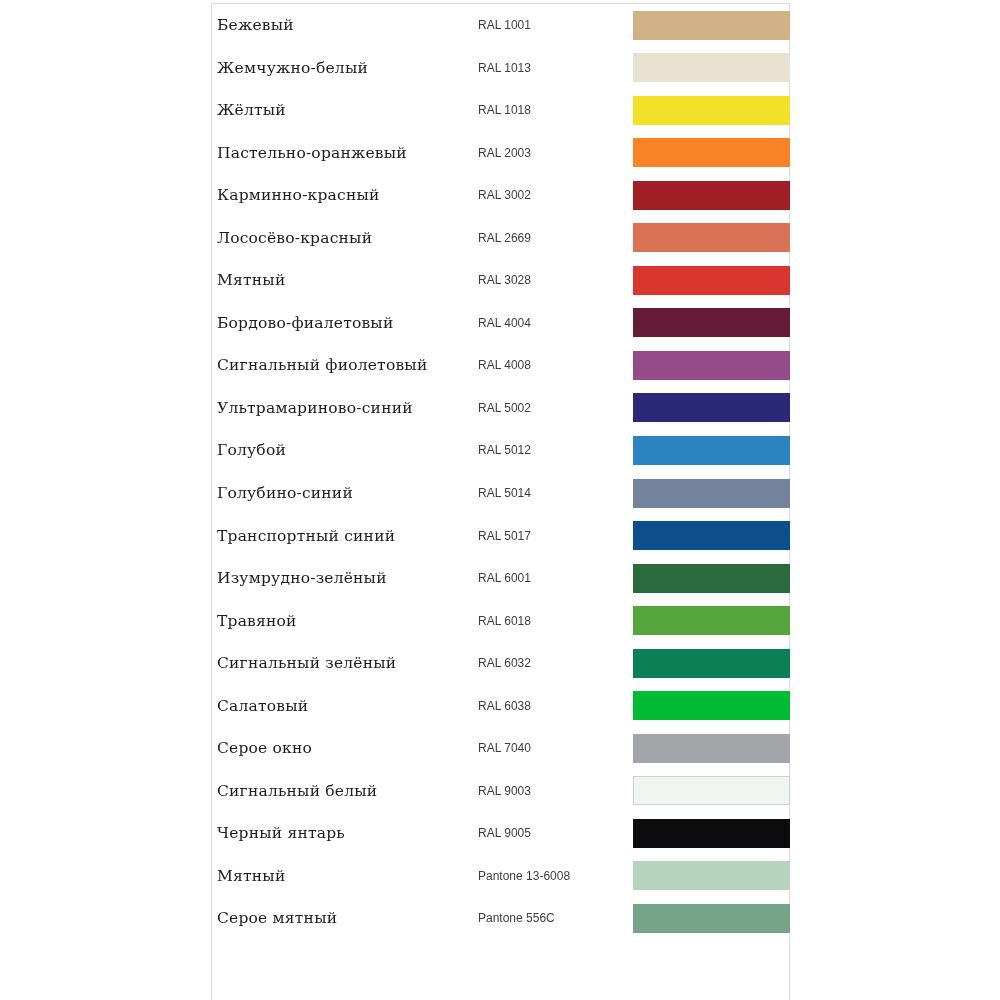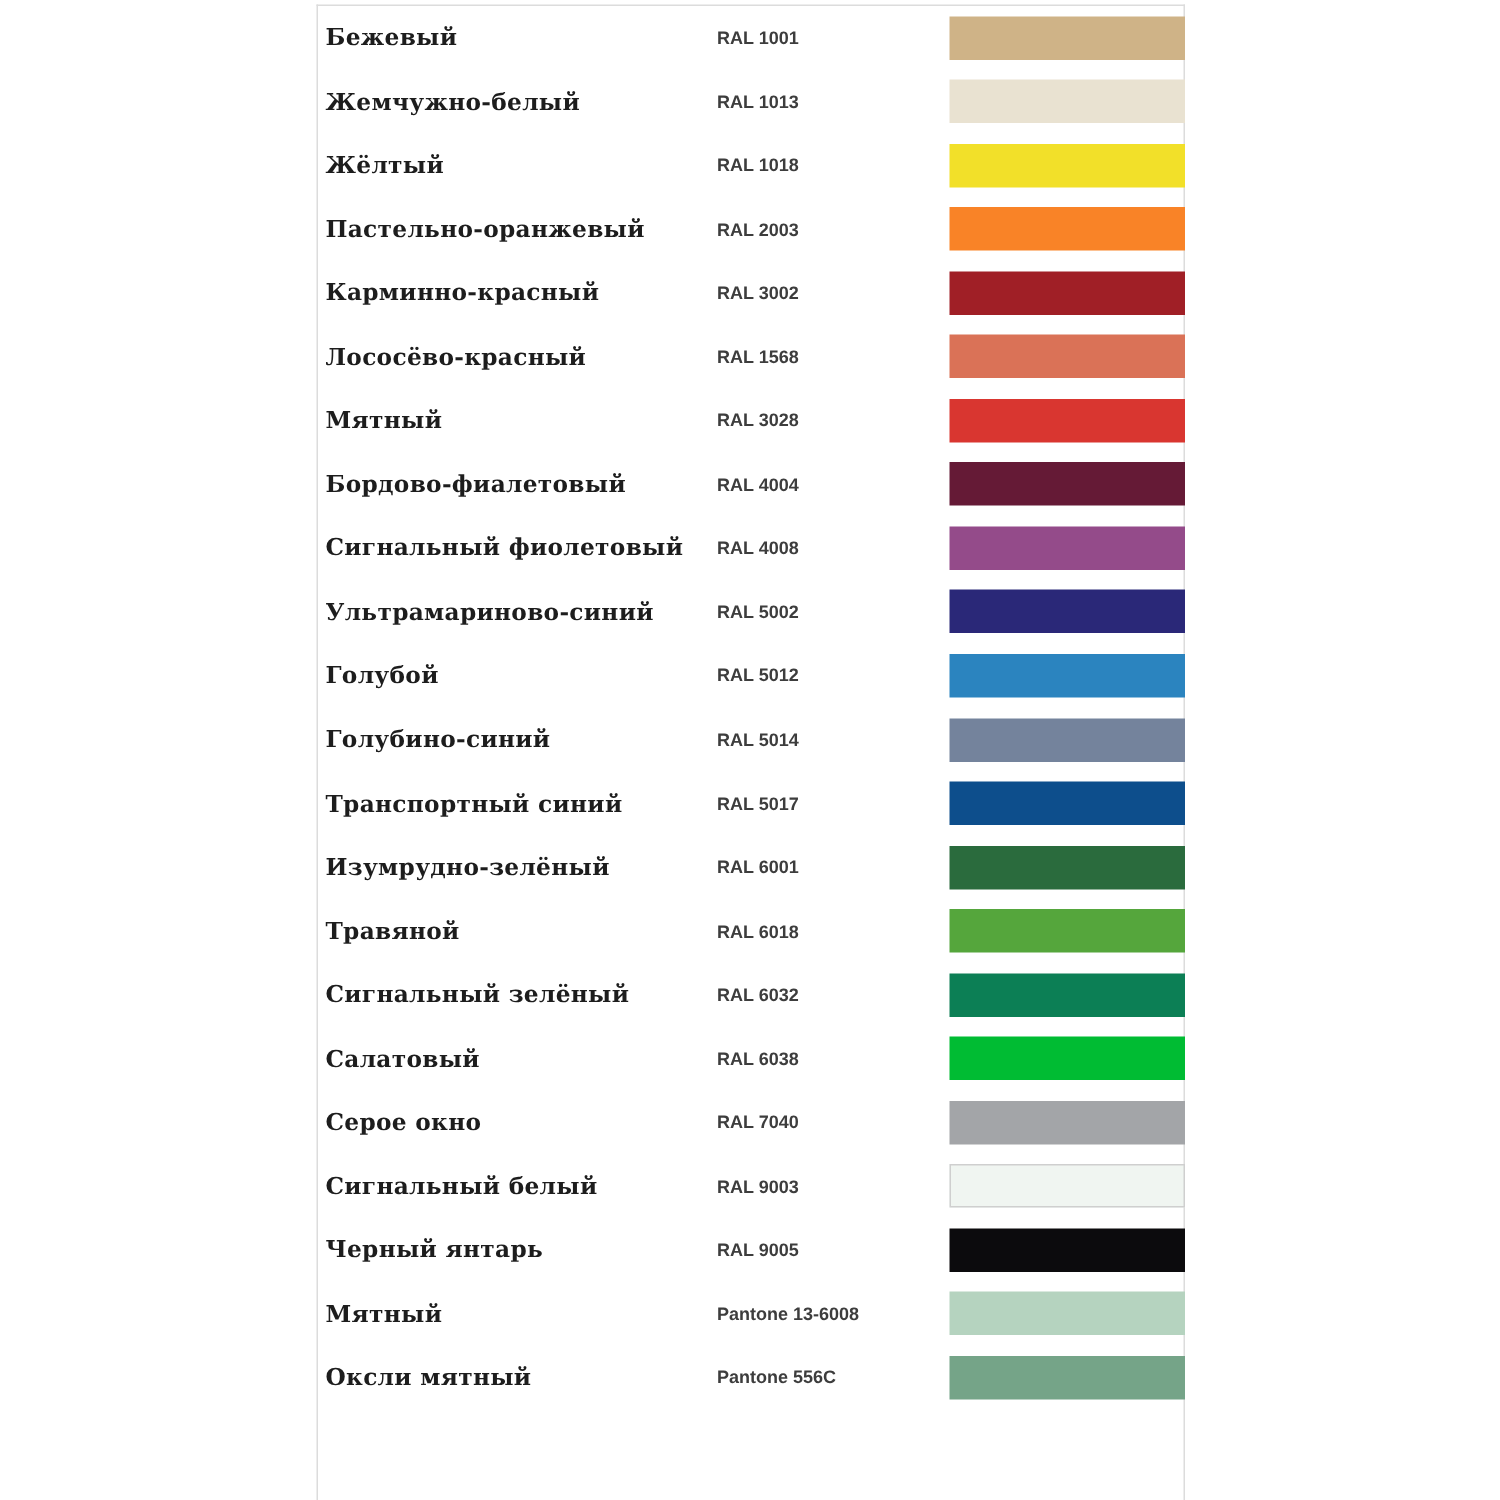--- a/index.html
+++ b/index.html
@@ -33,21 +33,20 @@
     border-right: 1px solid #dcdcdc;
     border-top: 1px solid #dcdcdc;
     box-sizing: border-box;
     background: #ffffff;
   }
 
   .row {
     position: relative;
     height: 42.55px;
     box-sizing: border-box;
-    font-weight: bold;
   }
 
   .cell-name {
     position: absolute;
     left: 5px;
     top: 0;
     height: 42.55px;
     line-height: 42.55px;
     width: 260px;
     font-family: "DejaVu Serif", "Liberation Serif", serif;
@@ -123,21 +122,21 @@
       </div>
       <div class="row">
         <div class="cell-name">Карминно-красный</div>
         <div class="cell-code">RAL 3002</div>
         <div class="cell-swatch-wrap">
           <div class="swatch" style="background: rgb(160, 31, 38);"></div>
         </div>
       </div>
       <div class="row">
         <div class="cell-name">Лососёво-красный</div>
-        <div class="cell-code">RAL 1568</div>
+        <div class="cell-code">RAL 2669</div>
         <div class="cell-swatch-wrap">
           <div class="swatch" style="background: rgb(218, 114, 87);"></div>
         </div>
       </div>
       <div class="row">
         <div class="cell-name">Мятный</div>
         <div class="cell-code">RAL 3028</div>
         <div class="cell-swatch-wrap">
           <div class="swatch" style="background: rgb(217, 54, 48);"></div>
         </div>
@@ -234,20 +233,20 @@
         </div>
       </div>
       <div class="row">
         <div class="cell-name">Мятный</div>
         <div class="cell-code">Pantone 13-6008</div>
         <div class="cell-swatch-wrap">
           <div class="swatch" style="background: rgb(181, 211, 191);"></div>
         </div>
       </div>
       <div class="row">
-        <div class="cell-name">Оксли мятный</div>
+        <div class="cell-name">Серое мятный</div>
         <div class="cell-code">Pantone 556C</div>
         <div class="cell-swatch-wrap">
           <div class="swatch" style="background: rgb(117, 164, 136);"></div>
         </div>
       </div>
     </div>
 </div>
 
 </body></html>

